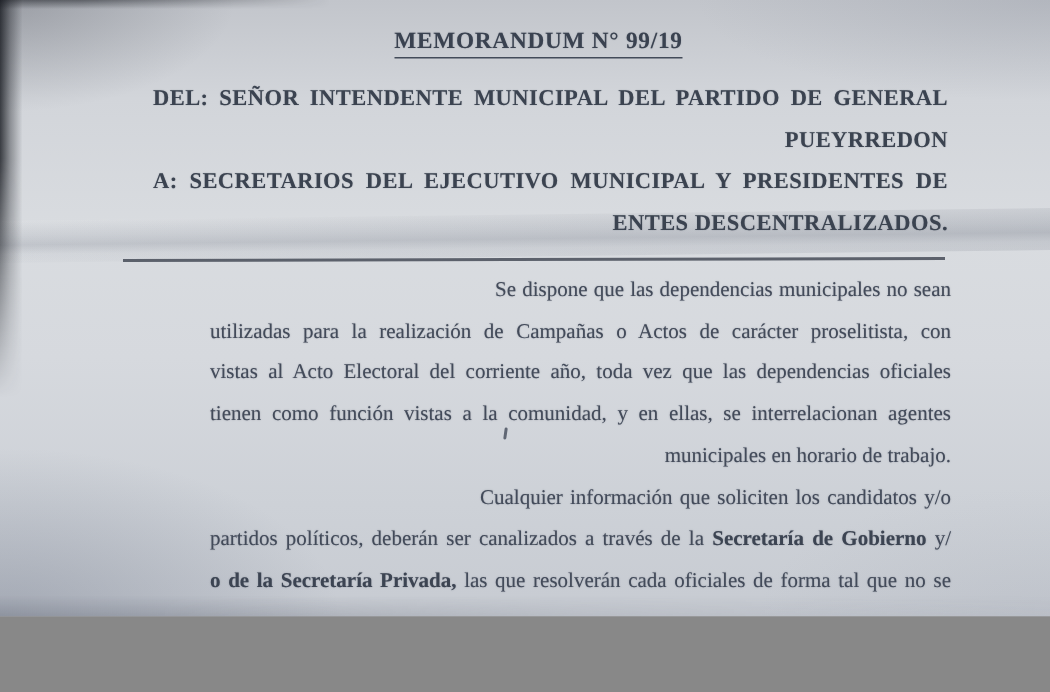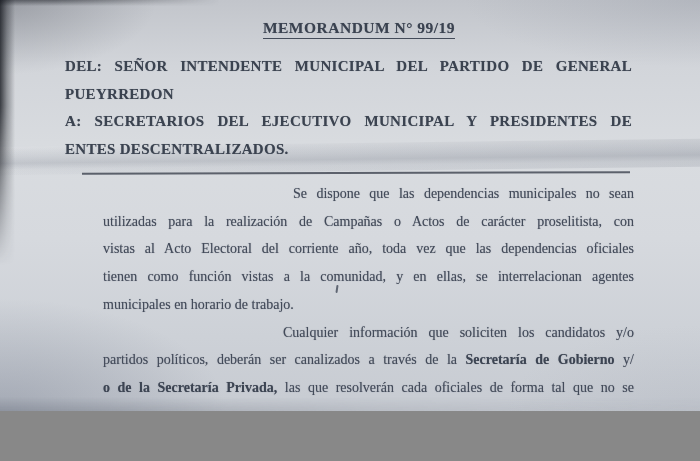--- a/index.html
+++ b/index.html
@@ -68,22 +68,22 @@
     background: #4a505b; opacity: 0.88;
     transform: rotate(-0.15deg);
   }
   .body-block {
     position: absolute; left: 103px; right: 66px; top: 180px;
     font-size: 14px;
     line-height: 27.7px;
     color: #434b5a;
     text-shadow: 0 0.3px 0.9px rgba(65,72,88,0.5);
   }
-  .line { white-space: normal; }
-  .line.just { text-align: justify; text-align-last: justify; }
+  .line { white-space: normal; text-align: right; }
+  .line.just { text-align: justify; text-align-last: justify; margin-left: 37px; }
   .bold-seg { font-weight: bold; color: #3c4452; }
   .closing {
     position: absolute; left: 286px; top: 420px;
     font-size: 22px; color: #4a5261;
     text-shadow: 0 0.3px 1px rgba(70,78,94,0.5);
   }
   
   .stray-tick {
     position: absolute; left: 336px; top: 285px; width: 2.4px; height: 8px;
     background: #4c5362; border-radius: 2px; transform: rotate(8deg); opacity: 0.85;

